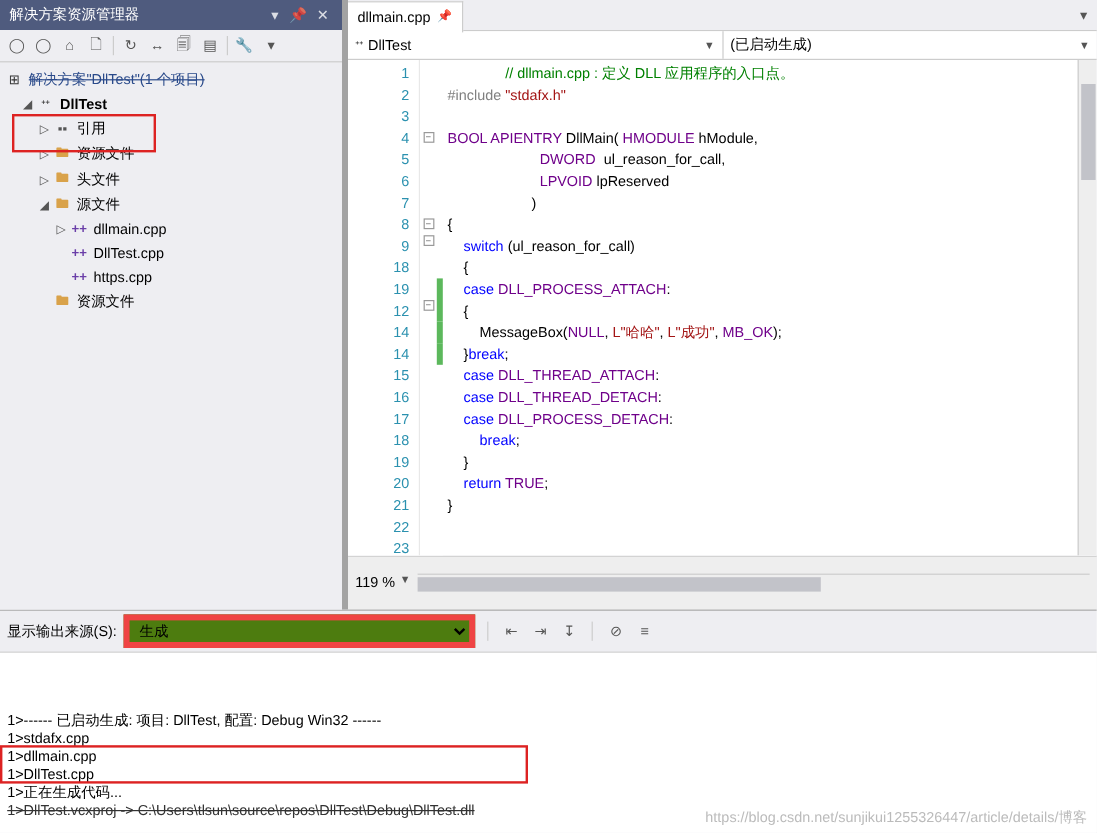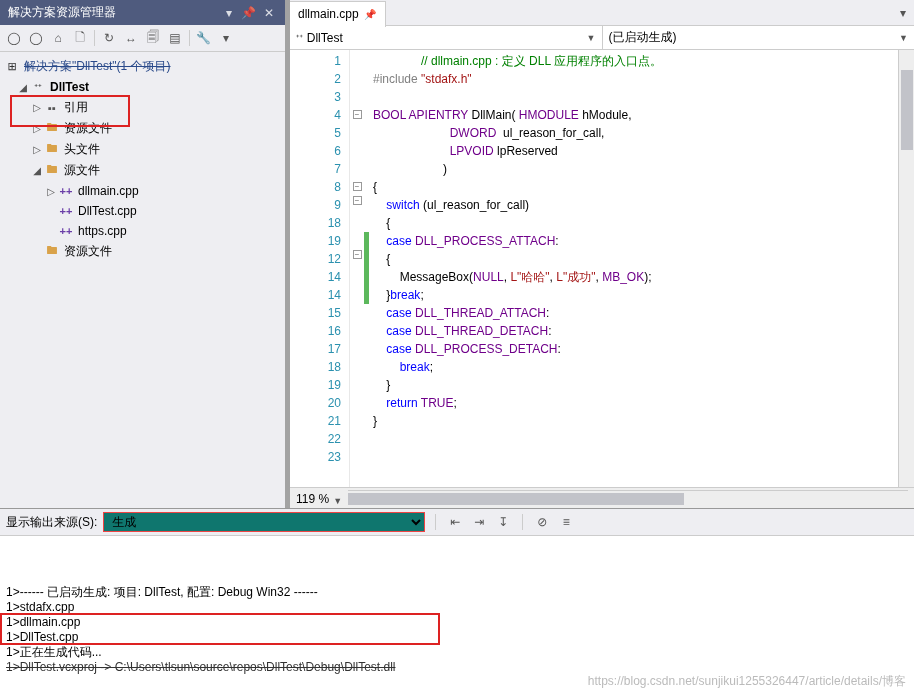--- a/index.html
+++ b/index.html
@@ -55,32 +55,32 @@
 .fold-box { width: 9px; height: 9px; border: 1px solid #999; margin: 4px auto 5px; font-size: 8px; line-height: 7px; text-align: center; color: #666; cursor: pointer; }
 .change-bar { width: 5px; background: #fff; padding-top: 2px; }
 .change-mark { width: 5px; height: 18px; }
 .green-mark { background: #5cb85c; }
 .code-text { flex: 1; font-family: Consolas, monospace; line-height: 18px; padding: 2px 0 2px 4px; font-size: 13px; white-space: pre; overflow: hidden; }
 .code-text .kw { color: #0000ff; }
 .code-text .mac { color: #6f008a; }
 .code-text .str { color: #a31515; }
 .code-text .cmt { color: #008000; margin-left: 48px; }
 .code-text .pp { color: #808080; }
-.zoom { background: #eee; border-top: 1px solid #ccc; padding: 2px 6px; font-size: 11px; display:flex; align-items:flex-end; }
+.zoom { background: #eee; border-top: 1px solid #ccc; padding: 14px 6px; font-size: 11px; display:flex; align-items:flex-start; }
 .zoom .dd { font-size:9px; margin-left:4px; color:#555; }
 .scroll-h { height:16px; background:#eee; border-top:1px solid #ccc; flex:1; margin-left:6px; position:relative; }
 .scroll-thumb-h { position:absolute; left:0; top:2px; height:12px; width:60%; background:#c2c3c9; }
 .scroll-v { position:absolute; right:0; top:0; width:16px; bottom:0; background:#eee; border-left:1px solid #ccc; }
 .scroll-thumb-v { position:absolute; top:20px; left:2px; width:12px; height:80px; background:#c2c3c9; }
 
 
 .output-panel { height: 186px; border-top: 1px solid #999; display: flex; flex-direction: column; background: #fff; }
 .output-title { background: #eeeef2; padding: 4px 8px; border-bottom: 1px solid #ccc; }
 .output-toolbar { background: #eeeef2; padding: 3px 6px; display: flex; align-items: center; gap: 6px; border-bottom: 1px solid #ccc; }
-.output-toolbar select { border: 1px solid #ef4444; padding: 1px 4px; width: 322px; background:#0f766e; }
+.output-toolbar select { border: 5px solid #ef4444; padding: 1px 4px; width: 293px; background:#4d7c0f; }
 .output-toolbar .sep { width:1px; height:16px; background:#ccc; margin:0 4px; }
 .output-toolbar .ob-btn { width:18px; height:18px; display:inline-flex; align-items:center; justify-content:center; color:#555; cursor:pointer; }
 .output-text { flex: 1; padding: 4px 6px; font-family: SimSun, Consolas, monospace; font-size: 12px; line-height: 15px; white-space: pre; overflow: auto; background:#fff; position: relative; }
 .output-strike { text-decoration: line-through; color: #333; }
 .red-box-2 { border: 2px solid #d22; position: absolute; pointer-events: none; }
 .watermark { position: absolute; right: 8px; bottom: 4px; color: #bbb; font-size: 12px; }
 .bold { font-weight: bold; }
 </style>
 </head>
 <body>

